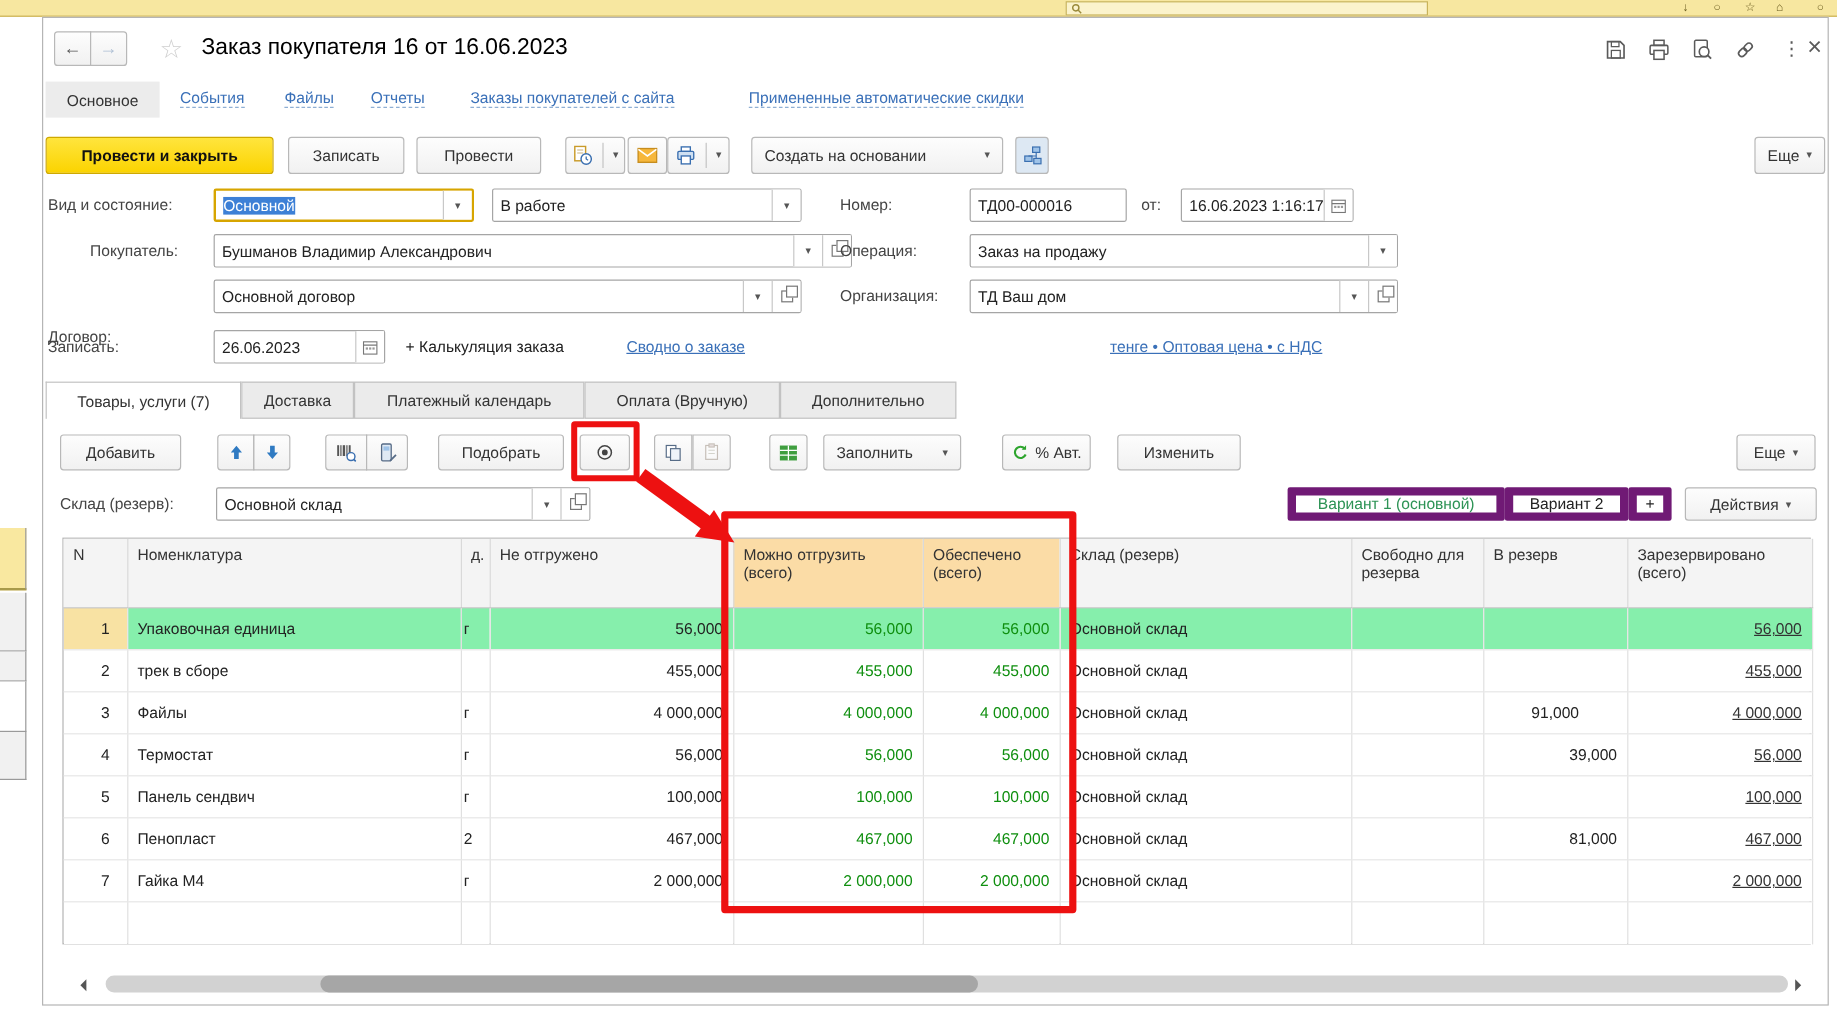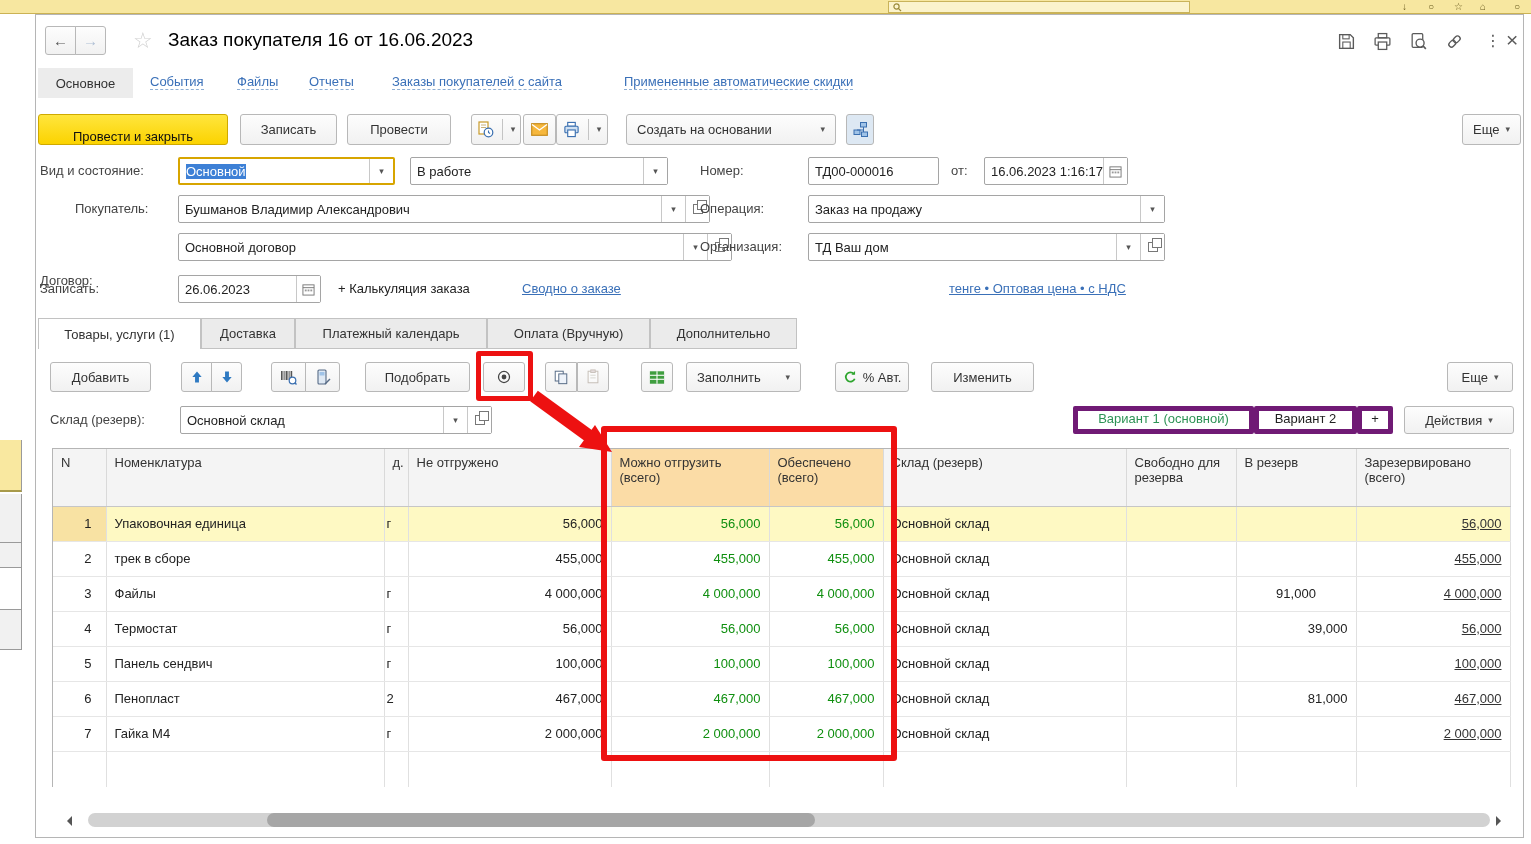--- a/index.html
+++ b/index.html
@@ -15,21 +15,21 @@
   
   .stripcell{left:0;width:22px;border-bottom:1px solid #9a9a9a;border-right:1px solid #9a9a9a;}
 
   
   .winframe{left:35px;top:14px;width:1489px;height:824px;border:1px solid #b5b5b5;background:#fff;}
 
   
   .btn{display:flex;align-items:center;justify-content:center;gap:5px;
        background:linear-gradient(#fdfdfd,#f1f1f1);border:1px solid #b8b8b8;border-radius:3px;
        font-size:13px;color:#333;cursor:pointer;white-space:nowrap;}
-  .btn-yellow{background:linear-gradient(#ffe53d,#fbd300);border-color:#cfa900;font-weight:normal;color:#111;align-items:flex-end;}
+  .btn-yellow{background:linear-gradient(#ffe53d,#fbd300);border-color:#cfa900;font-weight:bold;color:#111;}
   .btn-blue{background:#dde8f3;}
   .caret{font-size:9px;color:#555;line-height:1;}
   .splitsep{width:1px;height:70%;background:#c4c4c4;margin:0 3px;}
 
   
   .navlink{color:#3a70b8;border-bottom:1px dashed #8fafd4;text-decoration:none;cursor:pointer;}
   .navactive{background:#ececec;display:flex;align-items:center;justify-content:center;color:#333;}
 
   
   .flabel{color:#444;}
@@ -40,33 +40,33 @@
   .fbtn{width:23px;align-self:stretch;border-left:1px solid #c8c8c8;display:flex;align-items:center;justify-content:center;background:#fff;cursor:pointer;}
   .sqicon{position:relative;width:8px;height:8px;border:1px solid #777;display:inline-block;}
   .sqicon::after{content:'';position:absolute;left:3px;top:-5px;width:8px;height:8px;border:1px solid #777;background:#fff;}
   .linkblue{color:#3a70b8;text-decoration:underline;cursor:pointer;}
 
   
   .dtab{display:flex;align-items:center;justify-content:center;border:1px solid #c2c2c2;background:#ebebeb;color:#333;}
   .dtab.active{background:#fff;border-bottom:none;z-index:2;}
 
   
-  .variant{display:flex;align-items:flex-start;justify-content:center;border:5px solid #701a75;background:#fff;border-radius:2px;}
+  .variant{display:flex;align-items:flex-end;justify-content:center;border:7px solid #701a75;background:#fff;border-radius:2px;}
 
   
   .grid{border-collapse:collapse;table-layout:fixed;width:1457px;font-size:13px;}
   .grid th{background:#f4f4f4;border-right:1px solid #d9d9d9;border-bottom:1px solid #c6c6c6;
            font-weight:normal;text-align:left;vertical-align:top;padding:6px 8px 2px 8px;height:57px;
            box-sizing:border-box;color:#333;white-space:normal;}
   .grid th.hl{background:#fbdca6;}
   .grid td{border-right:1px solid #e0e0e0;border-bottom:1px solid #e6e6e6;padding:2px 8px;height:35px;
            box-sizing:border-box;white-space:nowrap;overflow:hidden;color:#222;background:#fff;}
   .grid td.green{color:#0f8f0f;}
   .grid td.reslink{text-decoration:underline;color:#333;}
-  .grid tr.sel td{background:#fef9c3;}
+  .grid tr.sel td{background:#86efac;}
   .grid tr.sel td.ncell{background:#f8e2a3;}
   .grid tr.filler td{height:36px;border-bottom:none;}
   .tablebox{border:1px solid #b5b5b5;}
 
   
   .sbtrack{background:#d2d2d2;border-radius:7px;}
   .sbthumb{background:#a6a6a6;border-radius:7px;}
   .tri-left{width:0;height:0;border:5px solid transparent;border-right-color:#555;}
   .tri-right{width:0;height:0;border:5px solid transparent;border-left-color:#555;}
 
@@ -242,21 +242,21 @@
   </div>
   <span class="abs flabel" style="left:700px;top:201px;">Операция:</span>
   <div class="abs field" style="left:808px;top:195px;width:357px;">
     <span class="ftxt">Заказ на продажу</span>
     <span class="fbtn">
         <span class="caret">▾</span>
       </span>
   </div>
 
   <span class="abs flabel" style="left:40px;top:239px;margin-top:34px;">Договор:</span>
-  <div class="abs field" style="left:178px;top:233px;width:554px;">
+  <div class="abs field" style="left:178px;top:233px;width:490px;">
     <span class="ftxt">Основной договор</span>
     <span class="fbtn">
         <span class="caret">▾</span>
       </span>
     <span class="fbtn">
         <span class="sqicon"></span>
       </span>
   </div>
   <span class="abs flabel" style="left:700px;top:239px;">Организация:</span>
   <div class="abs field" style="left:808px;top:233px;width:357px;">
@@ -277,24 +277,24 @@
         <rect x="1" y="2" width="12" height="11" fill="#fff" stroke="#777"></rect>
         <line x1="1" y1="5" x2="13" y2="5" stroke="#777"></line>
         <rect x="3" y="7" width="2" height="2" fill="#999"></rect>
           <rect x="6" y="7" width="2" height="2" fill="#999"></rect>
           <rect x="9" y="7" width="2" height="2" fill="#999"></rect>
       </svg>
     </span>
   </div>
   <span class="abs" style="left:338px;top:281px;color:#222;">+ Калькуляция заказа</span>
   <a class="abs linkblue" style="left:522px;top:281px;">Сводно о заказе</a>
-  <a class="abs linkblue" style="left:925px;top:281px;margin-left:24px;">тенге • Оптовая цена • с НДС</a>
+  <a class="abs linkblue" style="left:925px;top:281px;">тенге • Оптовая цена • с НДС</a>
 
   <div class="abs dtab active" style="left:38px;top:318px;width:163px;height:31px;">
-    <span>Товары, услуги (1)</span>
+    <span>Товары, услуги (7)</span>
   </div>
   <div class="abs dtab" style="left:201px;top:318px;width:94px;height:31px;">
     <span>Доставка</span>
   </div>
   <div class="abs dtab" style="left:295px;top:318px;width:192px;height:31px;">
     <span>Платежный календарь</span>
   </div>
   <div class="abs dtab" style="left:487px;top:318px;width:163px;height:31px;">
     <span>Оплата (Вручную)</span>
   </div>

